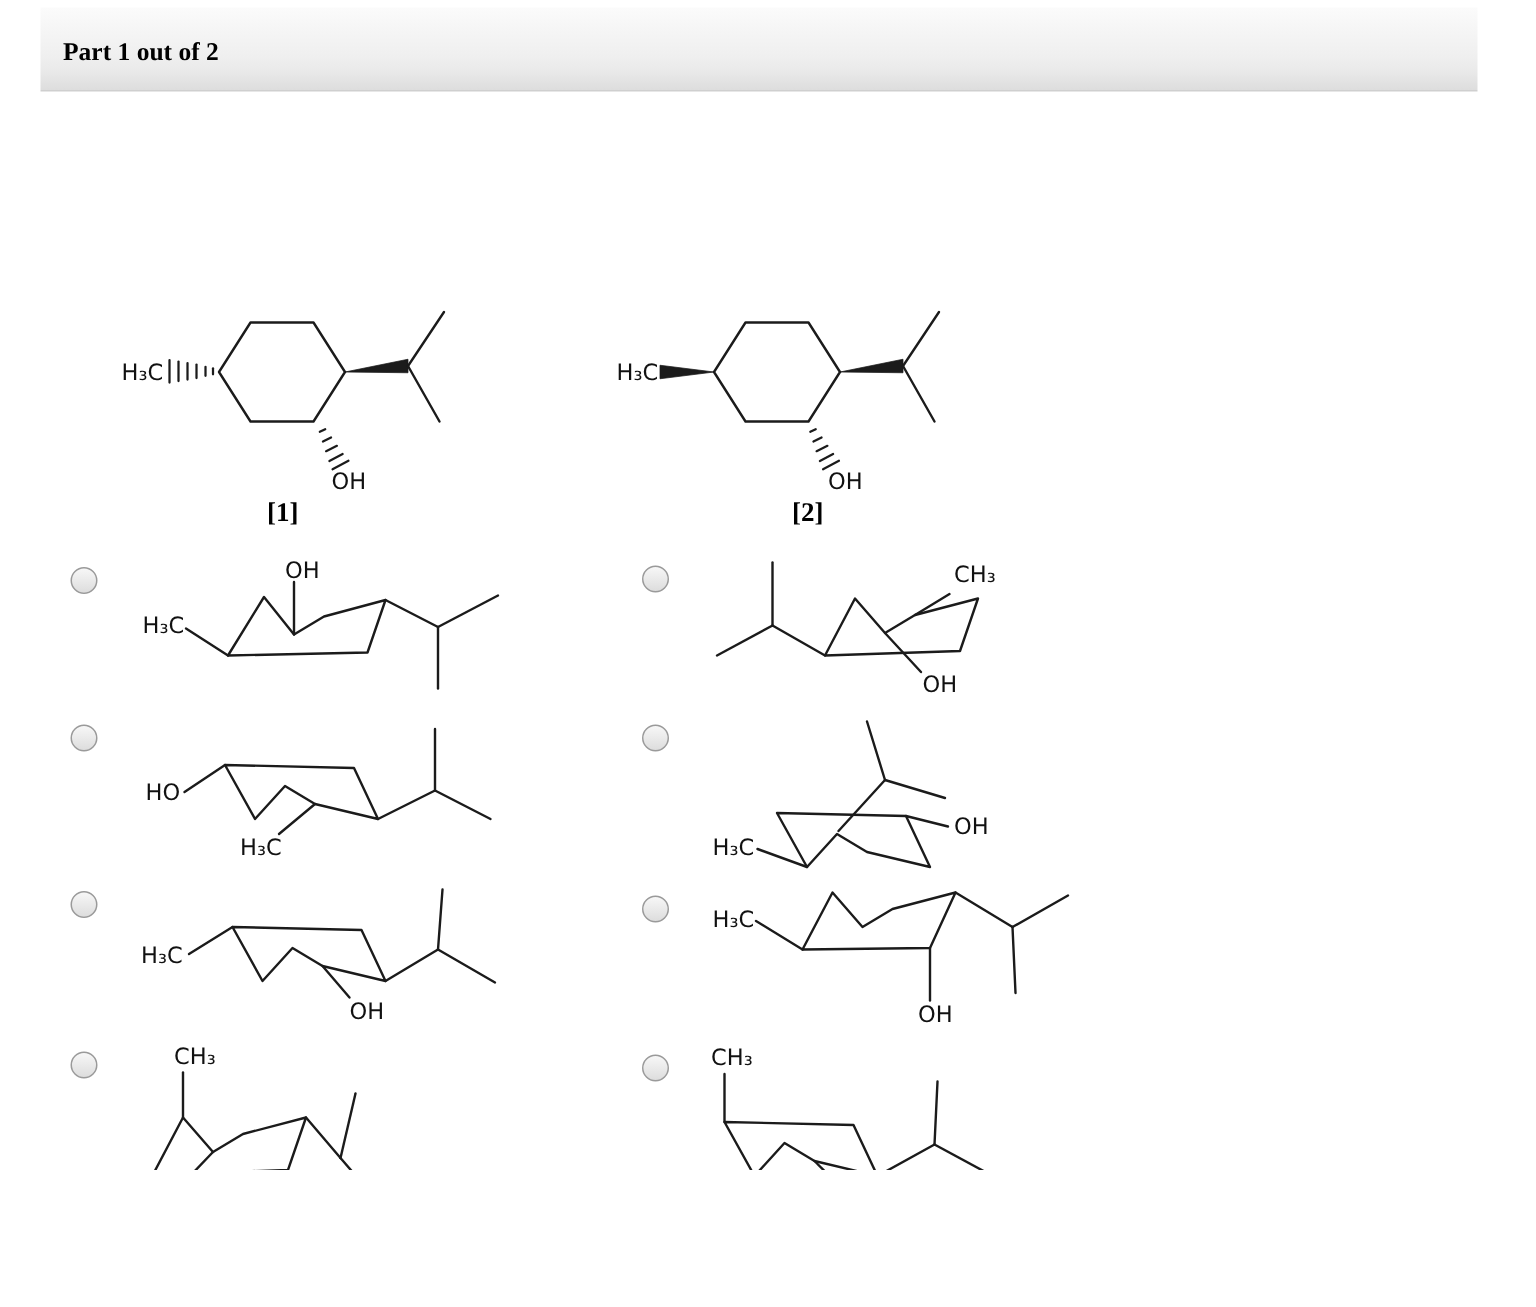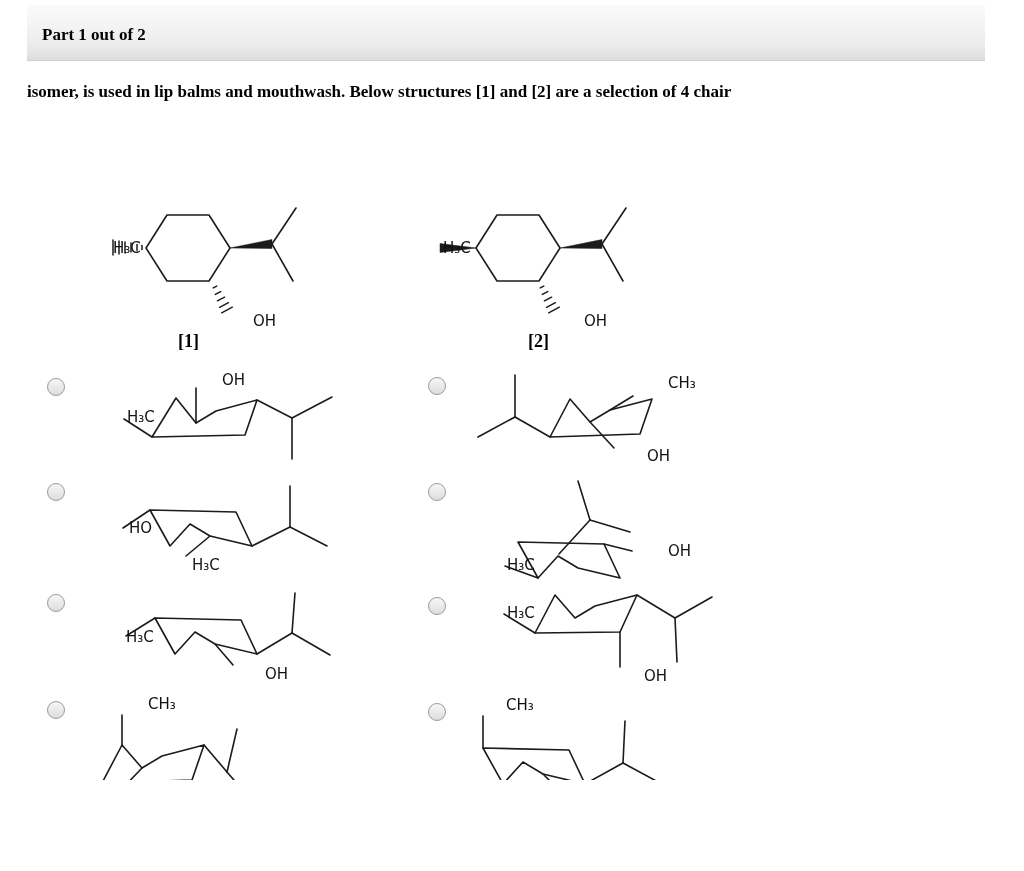--- a/index.html
+++ b/index.html
@@ -5,21 +5,21 @@
   html,body{margin:0;padding:0;background:#ffffff;}
   .page{position:relative;width:1024px;height:780px;background:#ffffff;overflow:hidden;
         font-family:"Liberation Serif",serif;}
   .part-header{position:absolute;left:27px;top:5px;width:958px;height:55px;
         background:linear-gradient(180deg,#fbfbfb 0%,#efefef 60%,#e9e9e9 78%,#dddddd 100%);
         border-bottom:1px solid #cfcfcf;}
   .part-header span{position:absolute;left:15px;top:20px;font-size:17px;font-weight:bold;color:#000;}
   .question{position:absolute;left:27px;top:80px;font-size:17px;font-weight:bold;color:#000;}
   .qline{white-space:nowrap;line-height:24.5px;}
   .chem-label{position:absolute;font-family:"DejaVu Sans",sans-serif;font-size:15px;color:#111;
-        white-space:nowrap;line-height:15px;margin-left:32px;}
+        white-space:nowrap;line-height:15px;}
   .struct-label{position:absolute;font-family:"Liberation Serif",serif;font-size:18px;
         font-weight:bold;color:#000;white-space:nowrap;}
   .radio{position:absolute;width:18px;height:18px;border-radius:50%;
         border:1.5px solid #9a9a9a;background:linear-gradient(180deg,#f7f7f7,#dddddd);
         box-sizing:border-box;cursor:pointer;}
   .bottom-bar{position:absolute;left:27px;top:857px;width:958px;height:14px;background:#ececec;}
   svg.chem{position:absolute;left:0;top:0;}
   svg.chem *{vector-effect:none;}
   .bond{stroke:#1b1b1b;stroke-width:1.6;fill:none;stroke-linecap:round;stroke-linejoin:round;}
   .ring{stroke:#1b1b1b;stroke-width:1.6;fill:none;stroke-linejoin:round;}
@@ -29,21 +29,20 @@
 </head>
 <body>
 
 <div class="page">
 
   <div class="part-header">
     <span>Part 1 out of 2</span>
   </div>
 
   <div class="question">
-    <div class="qline">isomer, is used in lip balms and mouthwash. Below structures [1] and [2] are a selection of 4 chair</div>
   </div>
 
   <svg class="chem" width="1024" height="871">
 
     <g>
       <polygon class="ring" points="167,215 209,215 230,248 209,281 167,281 146,248"></polygon>
       <line class="hash" x1="113" y1="240" x2="113" y2="255"></line>
       <line class="hash" x1="119" y1="241" x2="119" y2="254"></line>
       <line class="hash" x1="125" y1="242" x2="125" y2="253"></line>
       <line class="hash" x1="131" y1="243" x2="131" y2="252"></line>

